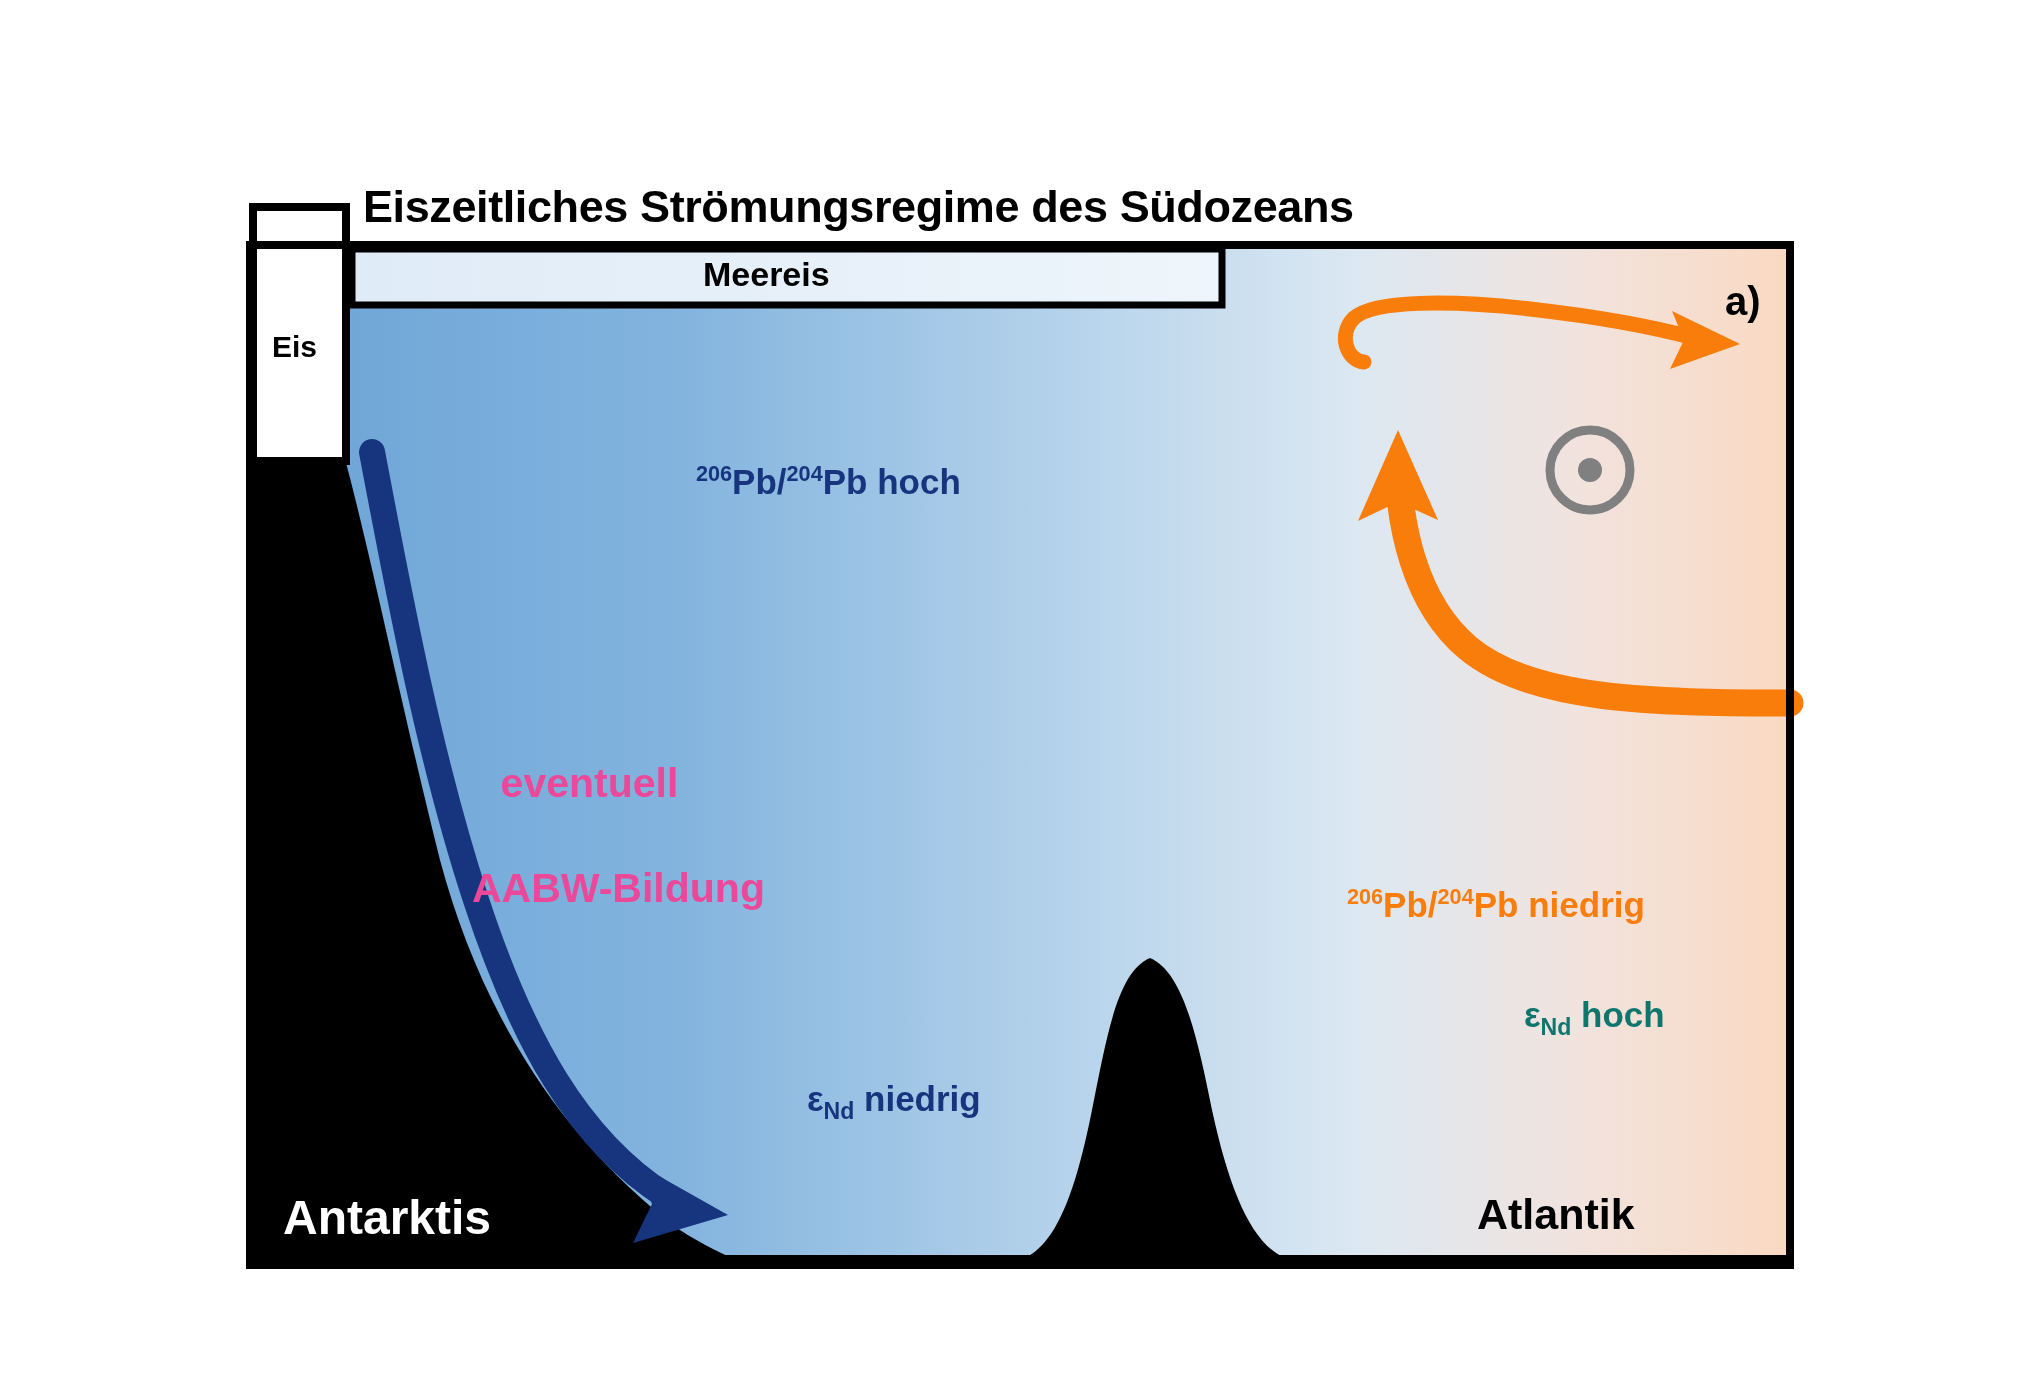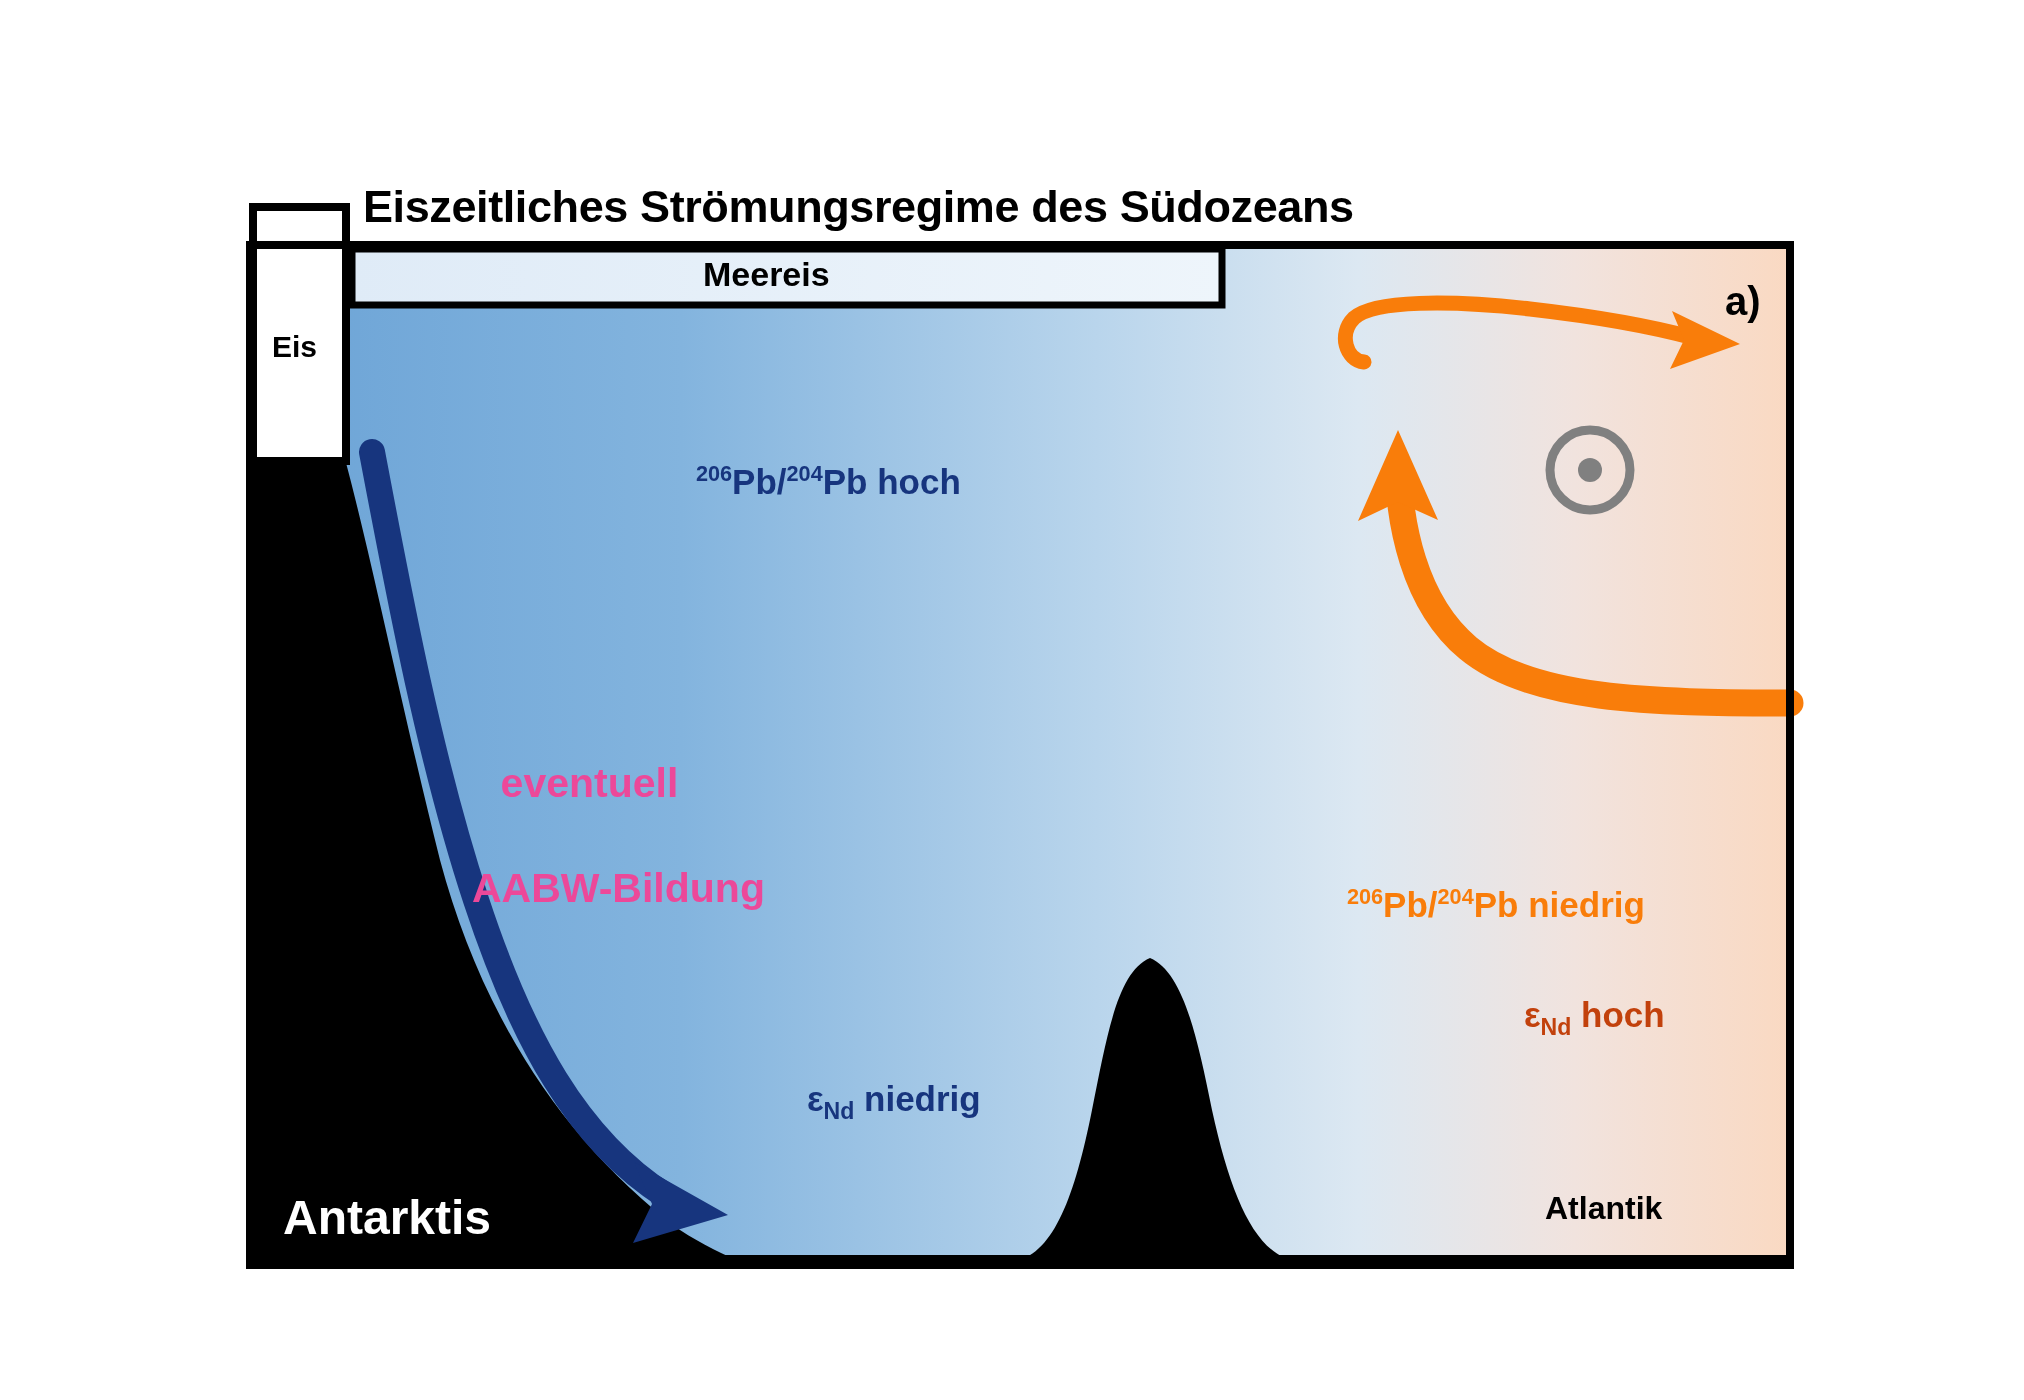--- a/index.html
+++ b/index.html
@@ -91,33 +91,33 @@
     top: 845px;
     font-size: 35px;
     font-weight: bold;
     color: #f97d0a;
   }
   #label-nd-high {
     left: 1485px;
     top: 955px;
     font-size: 35px;
     font-weight: bold;
-    color: #c2410c;
+    color: #0f766e;
   }
   #label-antarktis {
     left: 283px;
     top: 1190px;
     font-size: 48px;
     font-weight: bold;
     color: #ffffff;
   }
   #label-atlantik {
-    left: 1545px;
+    left: 1477px;
     top: 1190px;
-    font-size: 32px;
+    font-size: 43px;
     font-weight: bold;
     color: #000000;
   }
   .sup {
     font-size: 0.62em;
     vertical-align: super;
     line-height: 0;
   }
   .sub {
     font-size: 0.66em;

